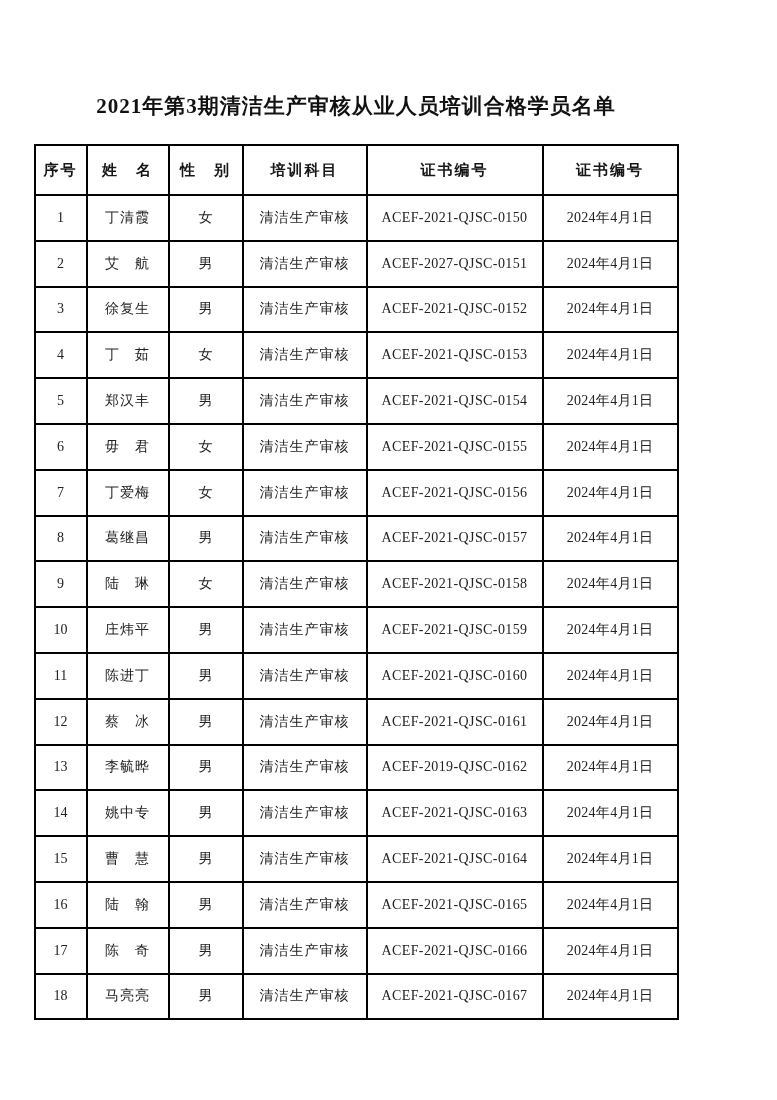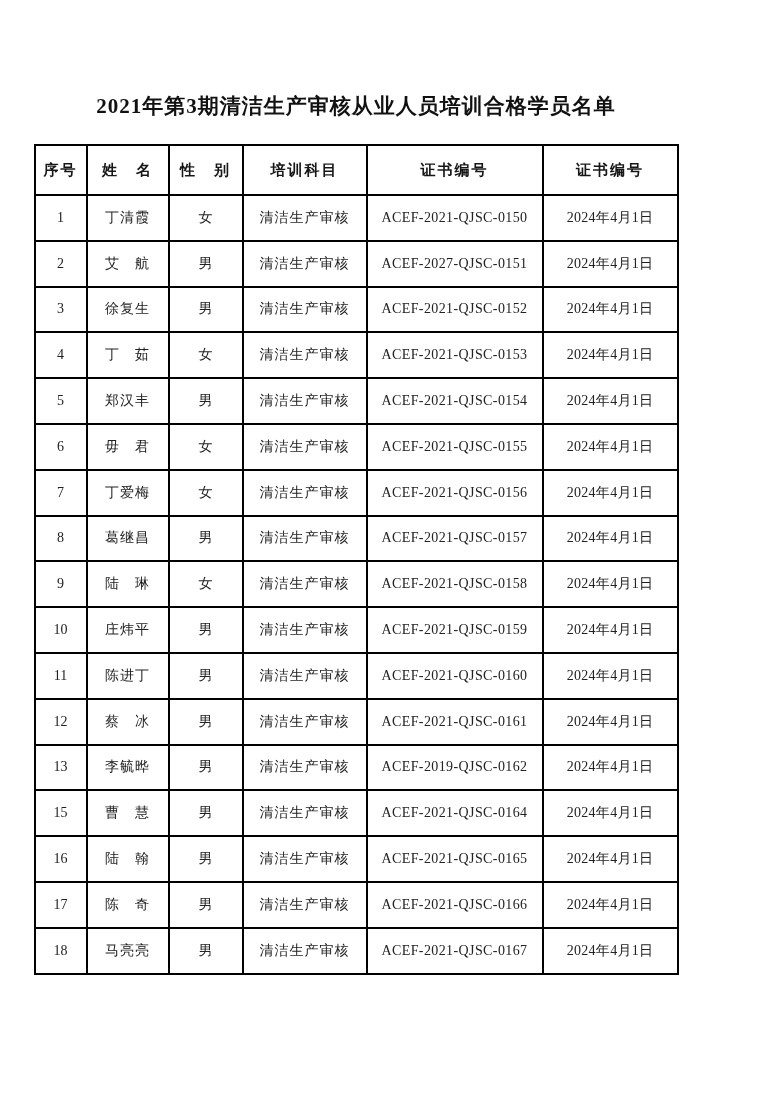--- a/index.html
+++ b/index.html
@@ -207,20 +207,28 @@
 
   <tr>
     <td class="cell-no">13</td>
     <td class="cell-name">李毓晔</td>
     <td class="cell-gender">男</td>
     <td class="cell-subj">清洁生产审核</td>
     <td class="cell-cert">ACEF-2019-QJSC-0162</td>
     <td class="cell-valid">2024年4月1日</td>
   </tr>
 
+  <tr>
+    <td class="cell-no">14</td>
+    <td class="cell-name">姚中专</td>
+    <td class="cell-gender">男</td>
+    <td class="cell-subj">清洁生产审核</td>
+    <td class="cell-cert">ACEF-2021-QJSC-0163</td>
+    <td class="cell-valid">2024年4月1日</td>
+  </tr>
 
   <tr>
     <td class="cell-no">15</td>
     <td class="cell-name">曹　慧</td>
     <td class="cell-gender">男</td>
     <td class="cell-subj">清洁生产审核</td>
     <td class="cell-cert">ACEF-2021-QJSC-0164</td>
     <td class="cell-valid">2024年4月1日</td>
   </tr>
 

